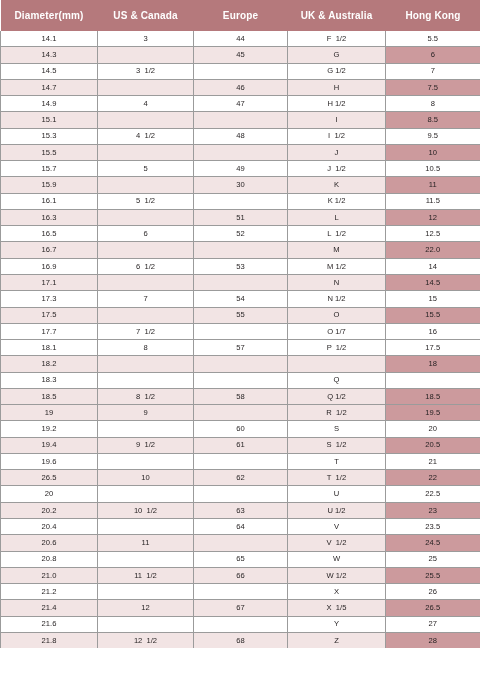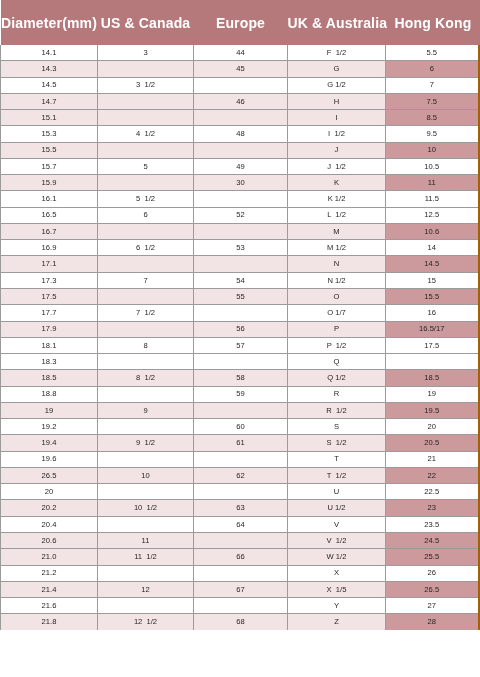--- a/index.html
+++ b/index.html
@@ -27,24 +27,24 @@
   col.c-us       { width: 96px; }
   col.c-europe   { width: 94px; }
   col.c-uk       { width: 98px; }
   col.c-hk       { width: 95px; }
 
   
   thead tr {
     background: #b5797c;
   }
   thead th {
-    height: 45px;
+    height: 31px;
     padding: 0;
     color: #ffffff;
-    font-size: 14px;
+    font-size: 10px;
     font-weight: bold;
     letter-spacing: 0.15px;
     text-align: center;
     vertical-align: middle;
     border: none;
     white-space: nowrap;
   }
 
   
   tbody td {
@@ -56,21 +56,21 @@
     vertical-align: middle;
     border-top: 1px solid #9b9b9b;
     border-right: 1px solid #9b9b9b;
     white-space: pre;
     line-height: 1;
   }
   tbody td.col-diameter {
     border-left: 1px solid #9b9b9b;
   }
   tbody td.col-hk {
-    border-right: 6px solid #a16207;
+    border-right: 2px solid #a16207;
     text-align: center;
   }
 
   
   tbody tr:first-child td {
     border-top: none;
   }
 
   
   tbody tr.row-shaded td {
@@ -127,20 +127,27 @@
         <td class="col-uk">G 1/2</td>
         <td class="col-hk">7</td>
       </tr>
       <tr class="row-shaded">
         <td class="col-diameter">14.7</td>
         <td class="col-us"></td>
         <td class="col-europe">46</td>
         <td class="col-uk">H</td>
         <td class="col-hk hk-accent">7.5</td>
       </tr>
+      <tr class="row-plain">
+        <td class="col-diameter">14.9</td>
+        <td class="col-us">4</td>
+        <td class="col-europe">47</td>
+        <td class="col-uk">H 1/2</td>
+        <td class="col-hk">8</td>
+      </tr>
       <tr class="row-shaded">
         <td class="col-diameter">15.1</td>
         <td class="col-us"></td>
         <td class="col-europe"></td>
         <td class="col-uk">I</td>
         <td class="col-hk hk-accent">8.5</td>
       </tr>
       <tr class="row-plain">
         <td class="col-diameter">15.3</td>
         <td class="col-us">4  1/2</td>
@@ -169,33 +176,40 @@
         <td class="col-uk">K</td>
         <td class="col-hk hk-accent">11</td>
       </tr>
       <tr class="row-plain">
         <td class="col-diameter">16.1</td>
         <td class="col-us">5  1/2</td>
         <td class="col-europe"></td>
         <td class="col-uk">K 1/2</td>
         <td class="col-hk">11.5</td>
       </tr>
+      <tr class="row-shaded">
+        <td class="col-diameter">16.3</td>
+        <td class="col-us"></td>
+        <td class="col-europe">51</td>
+        <td class="col-uk">L</td>
+        <td class="col-hk hk-accent">12</td>
+      </tr>
       <tr class="row-plain">
         <td class="col-diameter">16.5</td>
         <td class="col-us">6</td>
         <td class="col-europe">52</td>
         <td class="col-uk">L  1/2</td>
         <td class="col-hk">12.5</td>
       </tr>
       <tr class="row-shaded">
         <td class="col-diameter">16.7</td>
         <td class="col-us"></td>
         <td class="col-europe"></td>
         <td class="col-uk">M</td>
-        <td class="col-hk hk-accent">10.6</td>
+        <td class="col-hk hk-accent">22.0</td>
       </tr>
       <tr class="row-plain">
         <td class="col-diameter">16.9</td>
         <td class="col-us">6  1/2</td>
         <td class="col-europe">53</td>
         <td class="col-uk">M 1/2</td>
         <td class="col-hk">14</td>
       </tr>
       <tr class="row-shaded">
         <td class="col-diameter">17.1</td>
@@ -218,55 +232,48 @@
         <td class="col-uk">O</td>
         <td class="col-hk hk-accent">15.5</td>
       </tr>
       <tr class="row-plain">
         <td class="col-diameter">17.7</td>
         <td class="col-us">7  1/2</td>
         <td class="col-europe"></td>
         <td class="col-uk">O 1/7</td>
         <td class="col-hk">16</td>
       </tr>
-      <tr class="row-shaded">
-        <td class="col-diameter">17.9</td>
-        <td class="col-us"></td>
-        <td class="col-europe">56</td>
-        <td class="col-uk">P</td>
-        <td class="col-hk hk-accent">16.5/17</td>
-      </tr>
       <tr class="row-plain">
         <td class="col-diameter">18.1</td>
         <td class="col-us">8</td>
         <td class="col-europe">57</td>
         <td class="col-uk">P  1/2</td>
         <td class="col-hk">17.5</td>
       </tr>
+      <tr class="row-shaded">
+        <td class="col-diameter">18.2</td>
+        <td class="col-us"></td>
+        <td class="col-europe"></td>
+        <td class="col-uk"></td>
+        <td class="col-hk hk-accent">18</td>
+      </tr>
       <tr class="row-plain">
         <td class="col-diameter">18.3</td>
         <td class="col-us"></td>
         <td class="col-europe"></td>
         <td class="col-uk">Q</td>
         <td class="col-hk"></td>
       </tr>
       <tr class="row-shaded">
         <td class="col-diameter">18.5</td>
         <td class="col-us">8  1/2</td>
         <td class="col-europe">58</td>
         <td class="col-uk">Q 1/2</td>
         <td class="col-hk hk-accent">18.5</td>
       </tr>
-      <tr class="row-plain">
-        <td class="col-diameter">18.8</td>
-        <td class="col-us"></td>
-        <td class="col-europe">59</td>
-        <td class="col-uk">R</td>
-        <td class="col-hk">19</td>
-      </tr>
       <tr class="row-shaded">
         <td class="col-diameter">19</td>
         <td class="col-us">9</td>
         <td class="col-europe"></td>
         <td class="col-uk">R  1/2</td>
         <td class="col-hk hk-accent">19.5</td>
       </tr>
       <tr class="row-plain">
         <td class="col-diameter">19.2</td>
         <td class="col-us"></td>
@@ -316,20 +323,27 @@
         <td class="col-uk">V</td>
         <td class="col-hk">23.5</td>
       </tr>
       <tr class="row-shaded">
         <td class="col-diameter">20.6</td>
         <td class="col-us">11</td>
         <td class="col-europe"></td>
         <td class="col-uk">V  1/2</td>
         <td class="col-hk hk-accent">24.5</td>
       </tr>
+      <tr class="row-plain">
+        <td class="col-diameter">20.8</td>
+        <td class="col-us"></td>
+        <td class="col-europe">65</td>
+        <td class="col-uk">W</td>
+        <td class="col-hk">25</td>
+      </tr>
       <tr class="row-shaded">
         <td class="col-diameter">21.0</td>
         <td class="col-us">11  1/2</td>
         <td class="col-europe">66</td>
         <td class="col-uk">W 1/2</td>
         <td class="col-hk hk-accent">25.5</td>
       </tr>
       <tr class="row-plain">
         <td class="col-diameter">21.2</td>
         <td class="col-us"></td>

